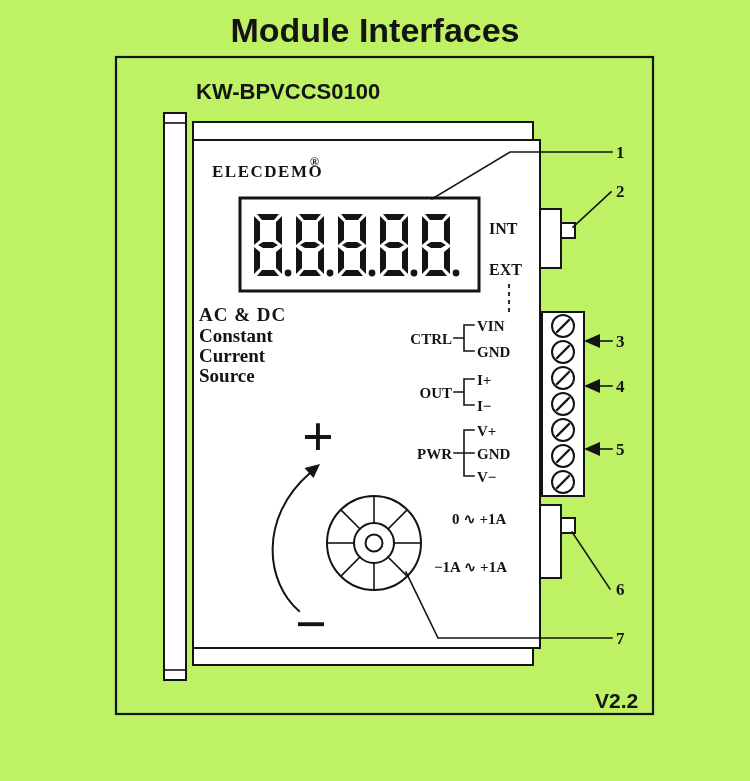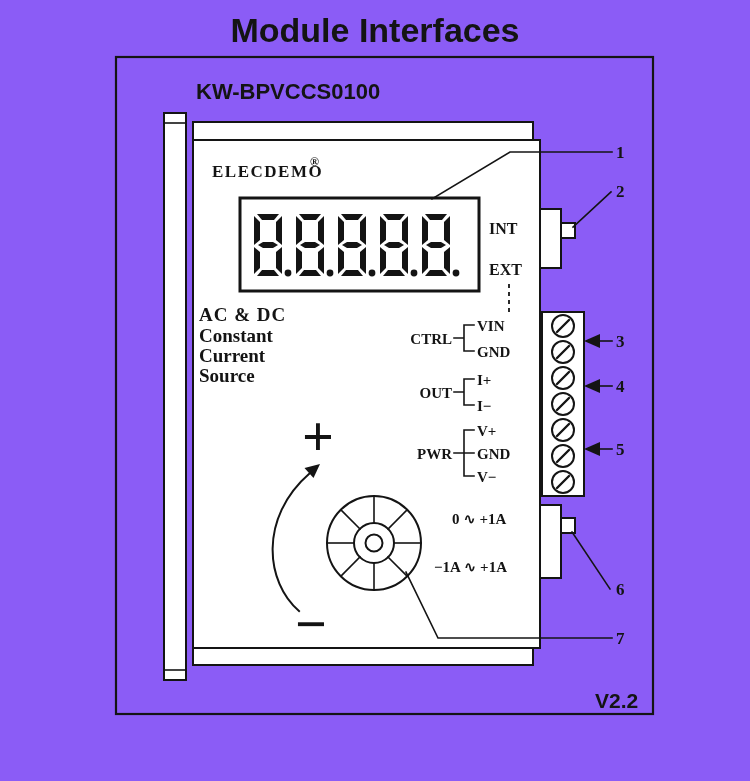--- a/index.html
+++ b/index.html
@@ -1,16 +1,16 @@
 <!DOCTYPE html>
 <html><head>
 <meta charset="utf-8">
 <style>
   html,body{margin:0;padding:0;background:#fff;}
-  .page{position:relative;width:750px;height:781px;background:#8b5cf6;overflow:hidden;}
+  .page{position:relative;width:750px;height:781px;background:#bef264;overflow:hidden;}
   svg text{font-family:"Liberation Serif","DejaVu Serif","DejaVu Sans",serif;font-weight:700;fill:#141414;}
   svg text.sans{font-family:"Liberation Sans","DejaVu Sans",sans-serif;}
   .box{fill:#ffffff;stroke:#141414;stroke-width:2;}
   .ln{stroke:#141414;stroke-width:2;fill:none;stroke-linecap:square;}
   .thin{stroke-width:1.6;}
   .ln3{stroke:#141414;stroke-width:3;fill:none;}
   .fillb{fill:#141414;stroke:none;}
   .seg{fill:#141414;}
   .screw{fill:#ffffff;stroke:#141414;stroke-width:2;}
   .slot{stroke:#141414;stroke-width:2.4;stroke-linecap:round;}

